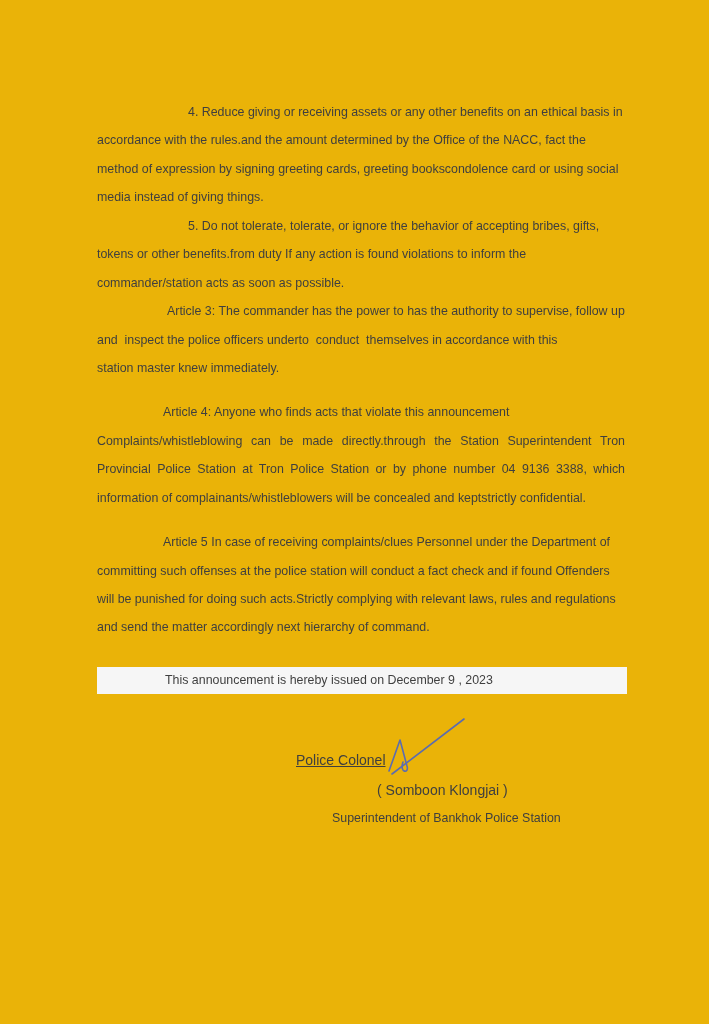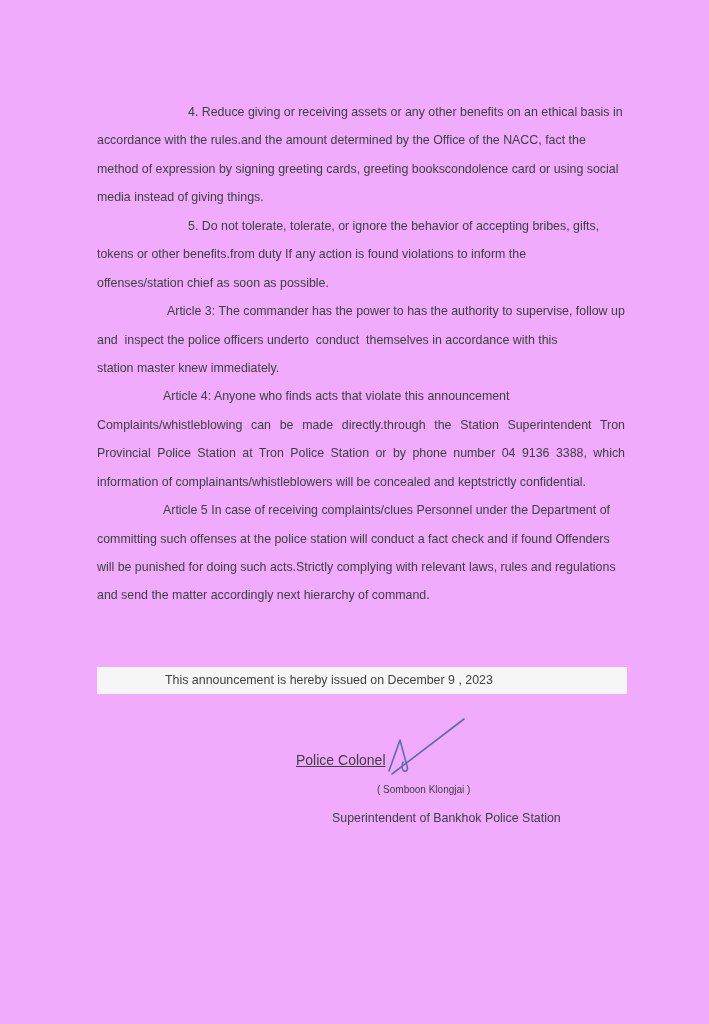--- a/index.html
+++ b/index.html
@@ -1,36 +1,36 @@
 <!DOCTYPE html>
 <html><head>
 <meta charset="utf-8">
 <style>
   html,body{margin:0;padding:0;background:#e8e8e8;}
   .page{
     position:relative;
     width:709px;height:1024px;
     margin:0 auto;
-    background:#f0abfc;
+    background:#eab308;
     font-family:"Liberation Sans", sans-serif;
     color:#3f3f3f;
     overflow:hidden;
   }
   .body-text{
     position:absolute;
     left:97px;top:98px;width:528px;
     font-size:12.4px;
   }
   .bl{
     line-height:28.45px;
     height:28.45px;
     white-space:pre;
   }
   .ind-num{padding-left:91px;}
-  .ind-art{padding-left:66px;}
+  .ind-art{padding-left:66px;margin-top:16px;}
   .ind-art3{padding-left:70px;}
   .just{
     white-space:normal;
     text-align:justify;
     text-align-last:justify;
     word-spacing:0.05em;
   }
   .issued{
     position:absolute;
     left:97px;top:667px;
@@ -45,40 +45,40 @@
   .sig-rank{
     position:absolute;left:296px;top:750px;
     font-size:14px;line-height:20px;white-space:pre;text-decoration:underline;
   }
   .sig-icon{
     position:absolute;left:383px;top:714px;
     width:85px;height:64px;
   }
   .sig-name{
     position:absolute;left:377px;top:780px;
-    font-size:10px;line-height:20px;white-space:pre;
+    font-size:14px;line-height:20px;white-space:pre;
   }
   .sig-title{
     position:absolute;left:332px;top:808px;
     font-size:12.4px;line-height:20px;white-space:pre;
   }
 </style>
 </head>
 <body>
 
 <div class="page">
 
   <div class="body-text">
     <div class="bl ind-num">4. Reduce giving or receiving assets or any other benefits on an ethical basis in</div>
     <div class="bl">accordance with the rules.and the amount determined by the Office of the NACC, fact the</div>
     <div class="bl">method of expression by signing greeting cards, greeting bookscondolence card or using social</div>
     <div class="bl">media instead of giving things.</div>
     <div class="bl ind-num">5. Do not tolerate, tolerate, or ignore the behavior of accepting bribes, gifts,</div>
     <div class="bl">tokens or other benefits.from duty If any action is found violations to inform the</div>
-    <div class="bl">offenses/station chief as soon as possible.</div>
+    <div class="bl">commander/station acts as soon as possible.</div>
     <div class="bl ind-art3">Article 3: The commander has the power to has the authority to supervise, follow up</div>
     <div class="bl">and  inspect the police officers underto  conduct  themselves in accordance with this</div>
     <div class="bl">station master knew immediately.</div>
     <div class="bl ind-art">Article 4: Anyone who finds acts that violate this announcement</div>
     <div class="bl just">Complaints/whistleblowing can be made directly.through the Station Superintendent Tron</div>
     <div class="bl just">Provincial Police Station at Tron Police Station or by phone number 04 9136 3388, which</div>
     <div class="bl">information of complainants/whistleblowers will be concealed and keptstrictly confidential.</div>
     <div class="bl ind-art">Article 5 In case of receiving complaints/clues Personnel under the Department of</div>
     <div class="bl">committing such offenses at the police station will conduct a fact check and if found Offenders</div>
     <div class="bl">will be punished for doing such acts.Strictly complying with relevant laws, rules and regulations</div>

